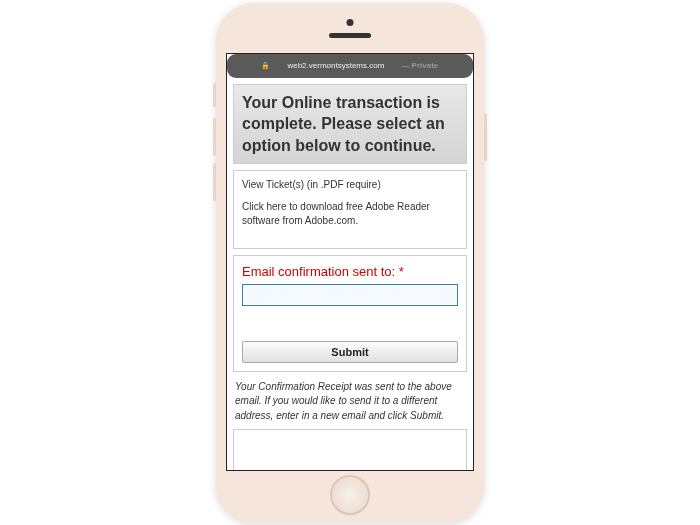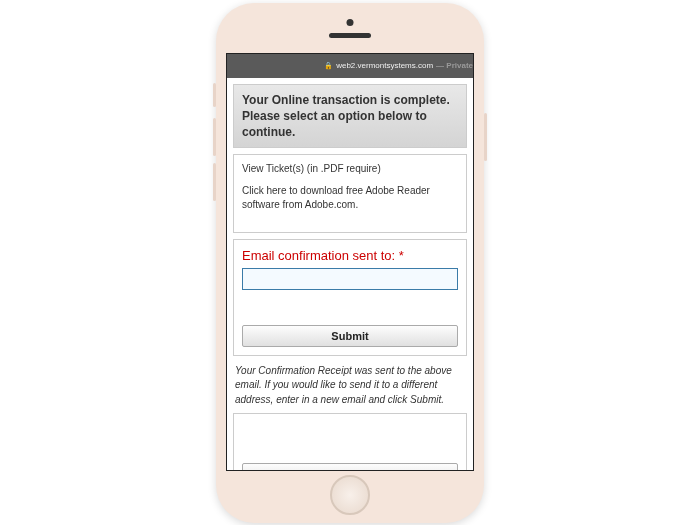--- a/index.html
+++ b/index.html
@@ -65,24 +65,25 @@
       border: 1.5px solid #222;
       margin: 0 auto;
       overflow: hidden;
       font-size: 11px;
     }
     .browser-bar {
       background: #5a5a5a;
       height: 24px;
       display: flex;
       align-items: center;
-      justify-content: flex-end;
+      justify-content: center;
       color: #ccc;
       font-size: 8px;
-      gap: 3px;
+      gap: 17px;
+      border-radius: 9px;
     }
     .lock-icon {
       font-size: 7px;
     }
     .url { color: #eee; }
     .private { color: #999; font-weight: bold; }
     .content {
       padding: 6px;
       background: #fff;
       height: calc(100% - 24px);
@@ -90,21 +91,21 @@
       color: #333;
     }
     .box {
       border: 1px solid #ccc;
       margin-bottom: 6px;
       padding: 7px 8px;
     }
     .header-box {
       background: linear-gradient(#e8e8e8, #d4d4d4);
       font-weight: bold;
-      font-size: 12px;
+      font-size: 16px;
       line-height: 1.35;
     }
     .info-box {
       font-size: 10px;
       line-height: 1.45;
     }
     .info-box p { margin-bottom: 7px; }
     .info-box p:last-child { margin-bottom: 12px; }
     .email-box {
       padding: 8px;

